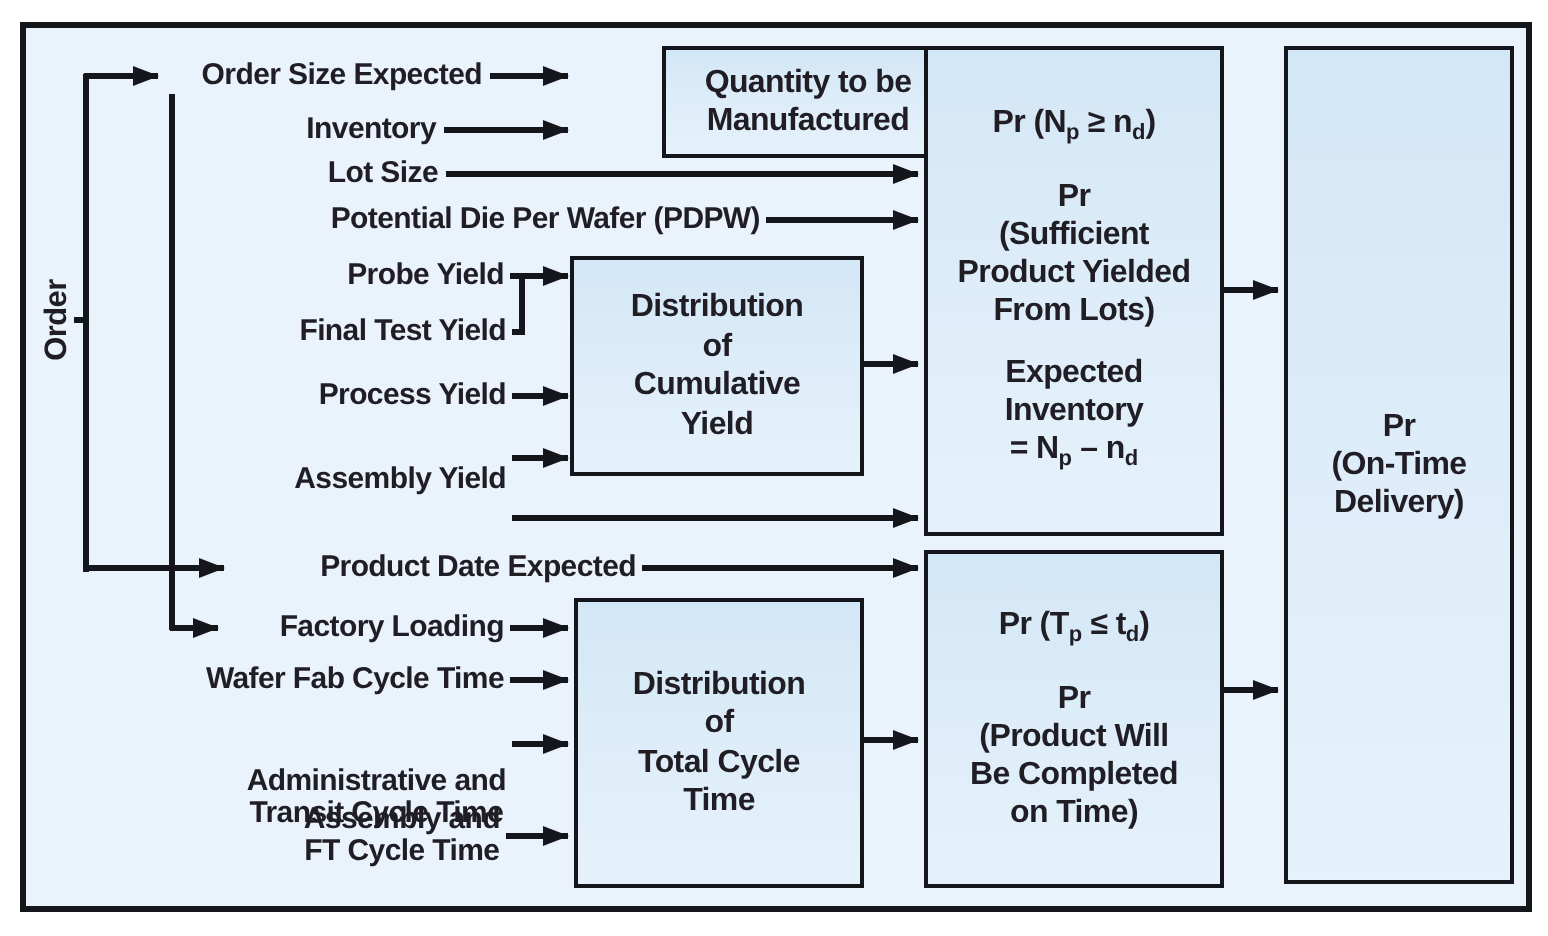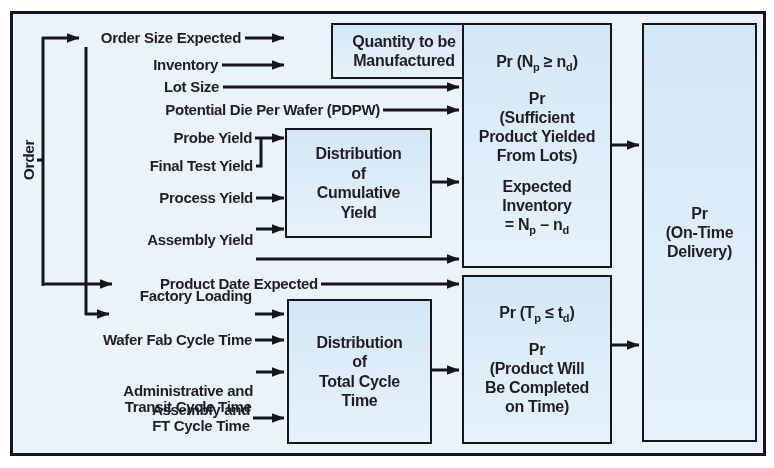--- a/index.html
+++ b/index.html
@@ -94,21 +94,21 @@
 
   <div class="lbl" style="right:533px;top:38px;">Order Size Expected</div>
   <div class="lbl" style="right:556px;top:65px;">Inventory</div>
   <div class="lbl" style="right:555px;top:87px;">Lot Size</div>
   <div class="lbl" style="right:394px;top:110px;">Potential Die Per Wafer (PDPW)</div>
   <div class="lbl" style="right:522px;top:138px;">Probe Yield</div>
   <div class="lbl" style="right:521px;top:166px;">Final Test Yield</div>
   <div class="lbl" style="right:521px;top:198px;">Process Yield</div>
   <div class="lbl" style="right:521px;top:240px;">Assembly Yield</div>
   <div class="lbl" style="right:456px;top:284px;">Product Date Expected</div>
-  <div class="lbl" style="right:522px;top:296px;">Factory Loading</div>
+  <div class="lbl" style="right:522px;top:314px;">Factory Loading</div>
   <div class="lbl" style="right:522px;top:340px;">Wafer Fab Cycle Time</div>
   <div class="lbl center" style="right:521px;top:375px;margin-top:24px;">Administrative and
 Transit Cycle Time</div>
   <div class="lbl center" style="right:524px;top:418px;">Assembly and
 FT Cycle Time</div>
 
   <div class="box b-quantity">
     <div class="pre">Quantity to be
 Manufactured</div>
   </div>

